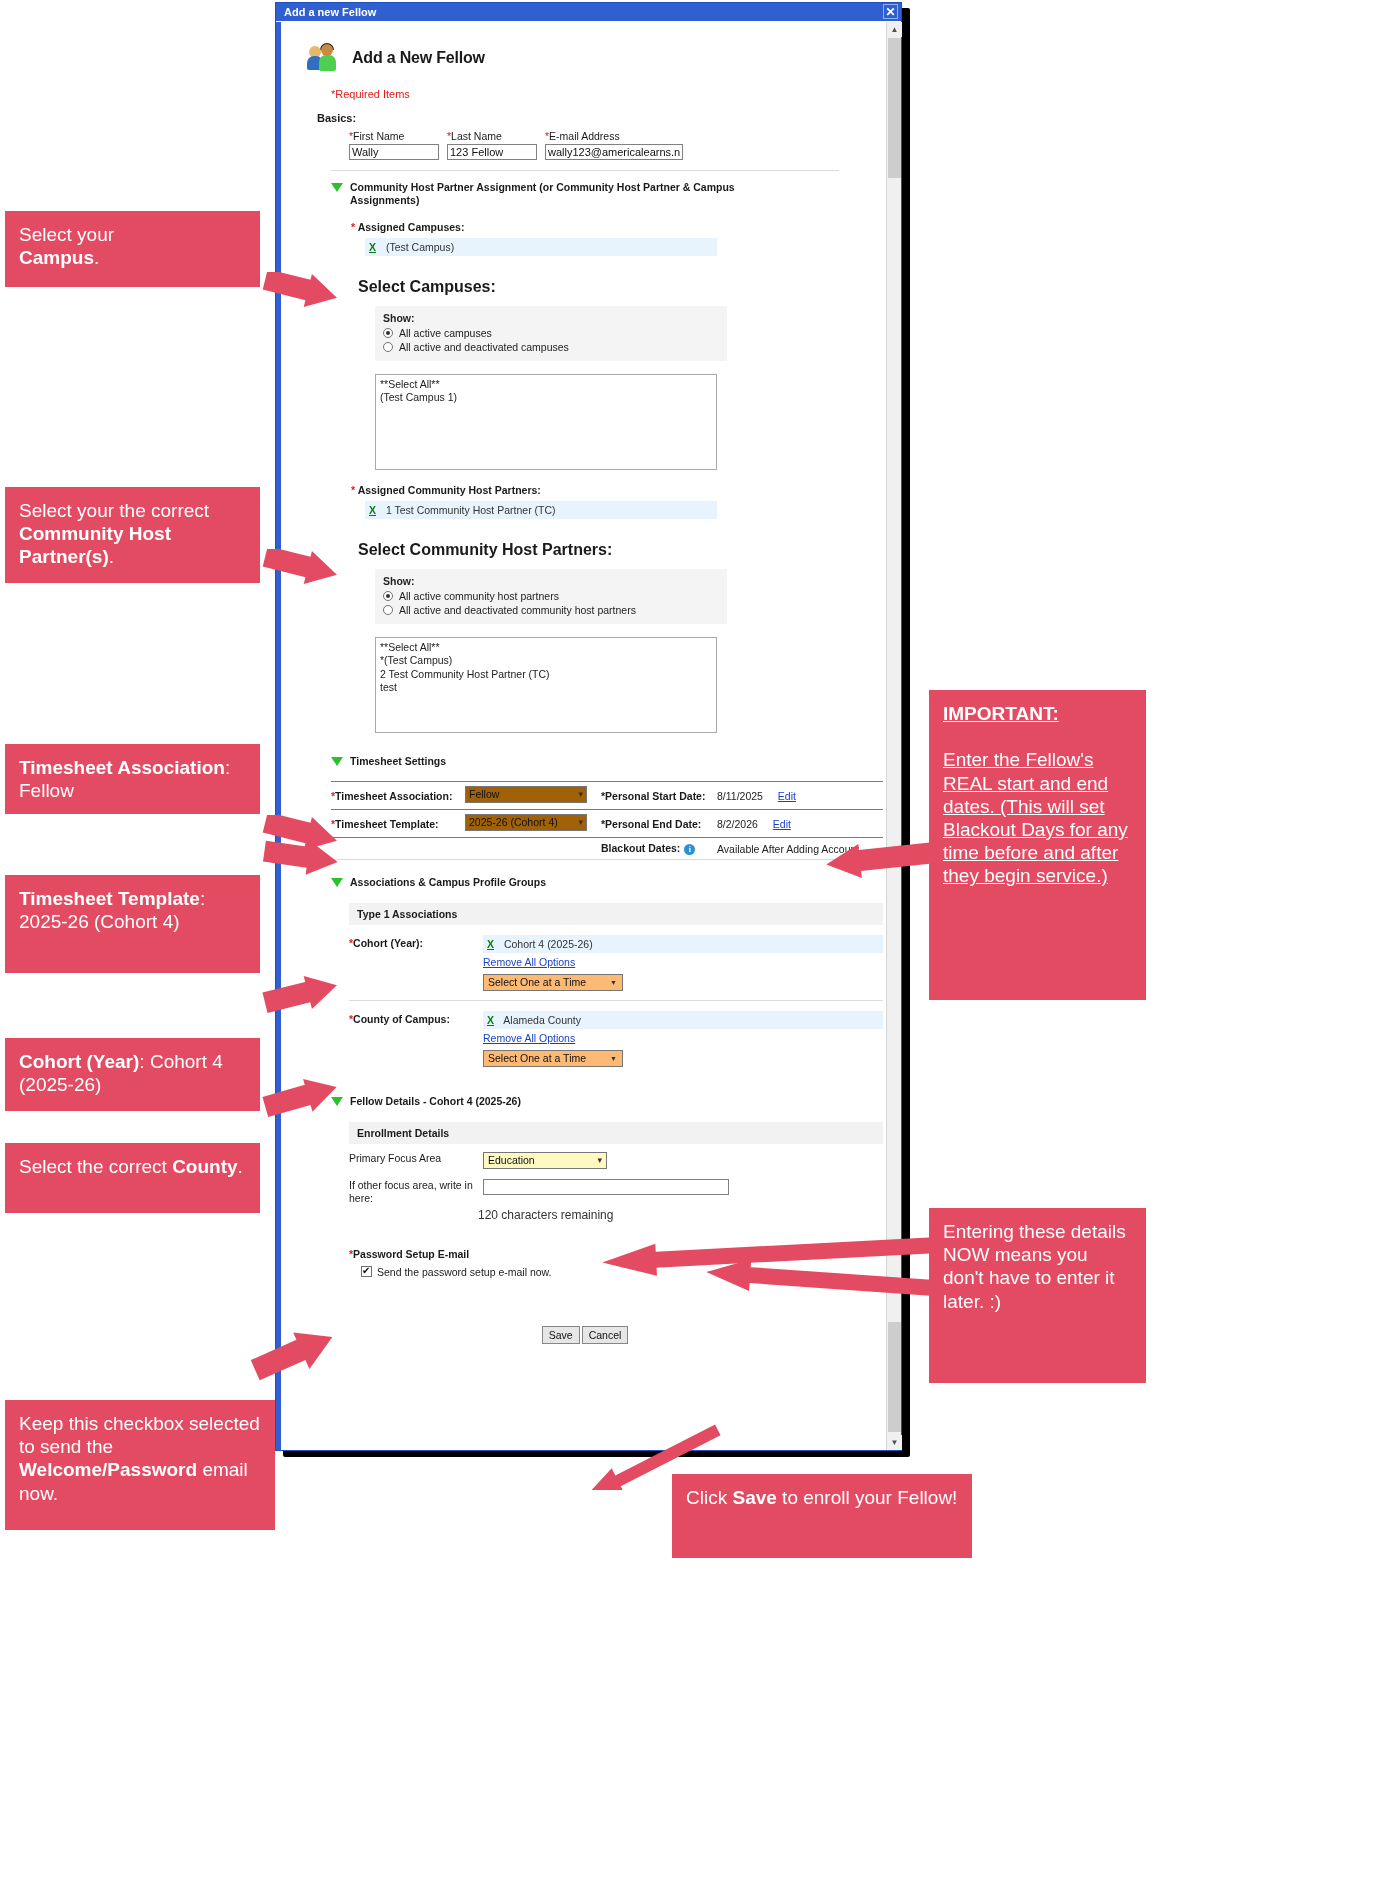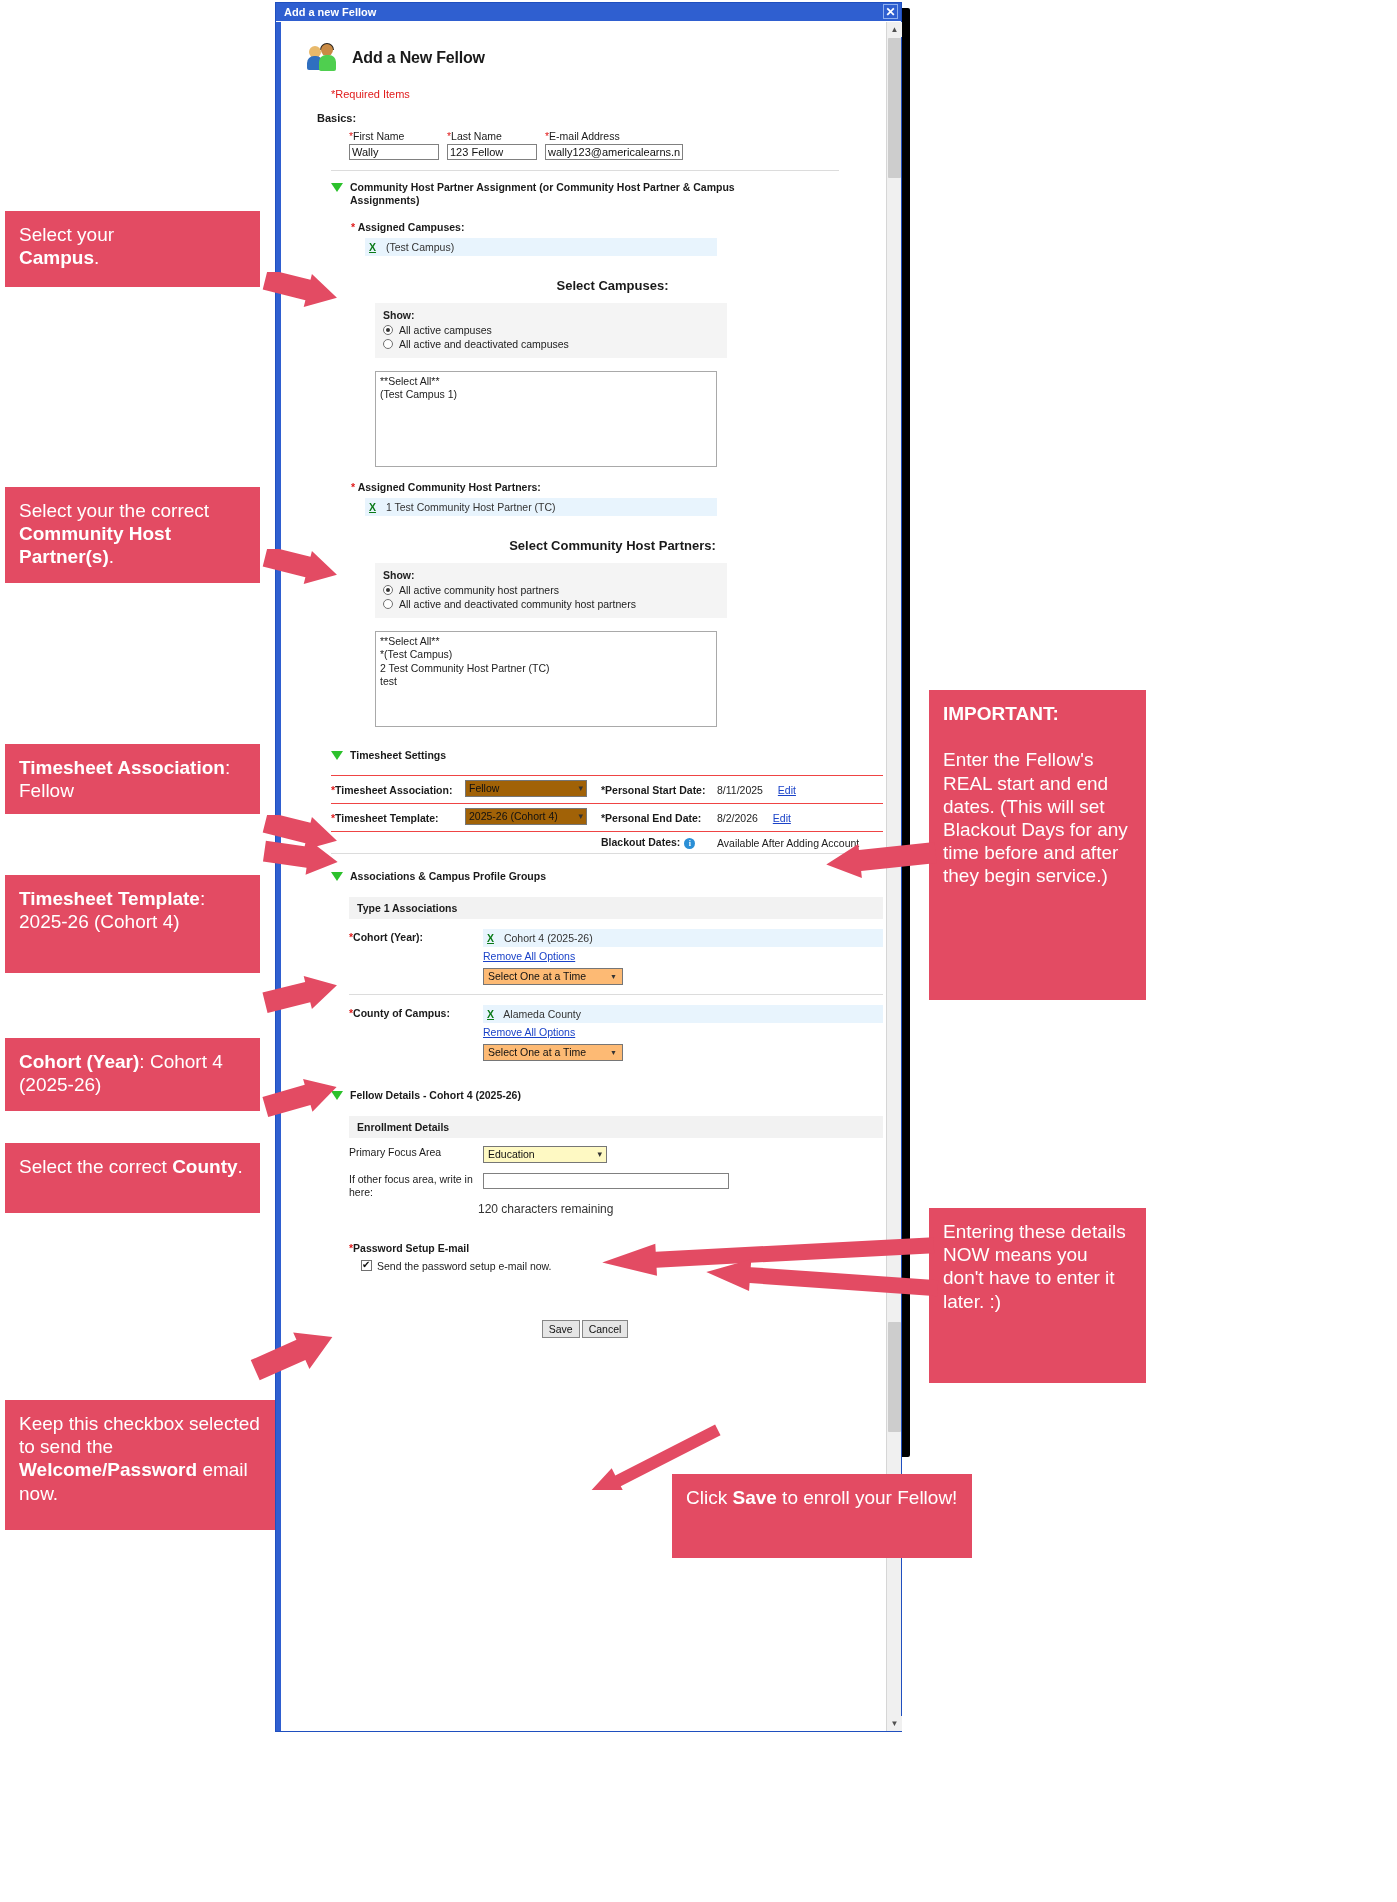--- a/index.html
+++ b/index.html
@@ -11,21 +11,21 @@
     position:relative;
     overflow:hidden;
   }
 
   
   #window-shadow {
     position:absolute; left:283px; top:8px; width:627px; height:1449px;
     background:#000; border-radius:2px;
   }
   #window {
-    position:absolute; left:275px; top:2px; width:627px; height:1730px;
+    position:absolute; left:275px; top:2px; width:627px; height:1449px;
     background:#fff; border:1px solid #1f4fbf;
   }
   #titlebar {
     height:18px; background:#2f5fd0; color:#fff;
     font-size:11px; font-weight:bold; line-height:18px;
     padding-left:8px; position:relative;
     font-family:"Liberation Sans", sans-serif;
   }
   #titlebar .close {
     position:absolute; right:3px; top:1px; width:15px; height:15px;
@@ -101,21 +101,21 @@
 
   .sublabel { font-weight:bold; font-size:10.5px; margin:14px 0 0 48px; color:#1a1a1a;}
   .sublabel .req { color:#e01b1b; font-weight:bold; }
 
   .chip-box {
     margin:5px 0 0 62px; width:352px; background:#e8f4fd;
     font-size:10.5px; color:#333; padding:3px 4px;
   }
   .chip-x { color:#0a7a18; font-weight:bold; text-decoration:underline; margin-right:7px; }
 
-  .sel-label { font-weight:bold; font-size:13px; margin:22px 0 0 55px; color:#1a1a1a;text-align:center; }
+  .sel-label { font-weight:bold; font-size:16px; margin:22px 0 0 55px; color:#1a1a1a; }
 
   .show-box {
     margin:10px 0 0 72px; width:352px; background:#f4f4f4;
     padding:6px 8px 8px 8px;
   }
   .show-box .show-t { font-weight:bold; font-size:10.5px; margin-bottom:3px; }
   .radio-row { display:flex; align-items:center; gap:6px; font-size:10.5px; margin-top:2px; }
   .radio {
     width:10px;height:10px;border-radius:50%;border:1px solid #707070;background:#fff;
     position:relative; flex:0 0 auto;
@@ -518,21 +518,21 @@
 
 <div class="callout" style="left:5px; top:1400px; width:270px; height:130px;">
   <span>Keep this checkbox selected to send the </span><b>Welcome/Password</b><span> email now.</span>
 </div>
 <div class="arrow" style="left:250px; top:1330px;">
   <svg width="90" height="60" viewBox="0 0 90 60">
       <path d="M2 12 L52 12 L52 4 L86 24 L52 44 L52 34 L2 34 Z" fill="#e34b63" transform="rotate(-24 44 24)"></path>
     </svg>
 </div>
 
-<div class="callout" style="left:929px; top:690px; width:217px; height:310px;">
+<div class="callout" style="left:929px; top:690px; width:217px; height:310px;text-decoration:underline;">
   <b>IMPORTANT:</b><br><br>
   <span>Enter the Fellow's REAL start and end dates. (This will set Blackout Days for any time before and after they begin service.)</span>
 </div>
 <div class="arrow" style="left:820px; top:840px;">
   <svg width="118" height="40" viewBox="0 0 118 40">
       <path d="M116 8 L40 8 L40 2 L6 19 L40 36 L40 29 L116 29 Z" fill="#e34b63" transform="rotate(-6 59 19)"></path>
     </svg>
 </div>
 
 <div class="callout" style="left:929px; top:1208px; width:217px; height:175px;">

